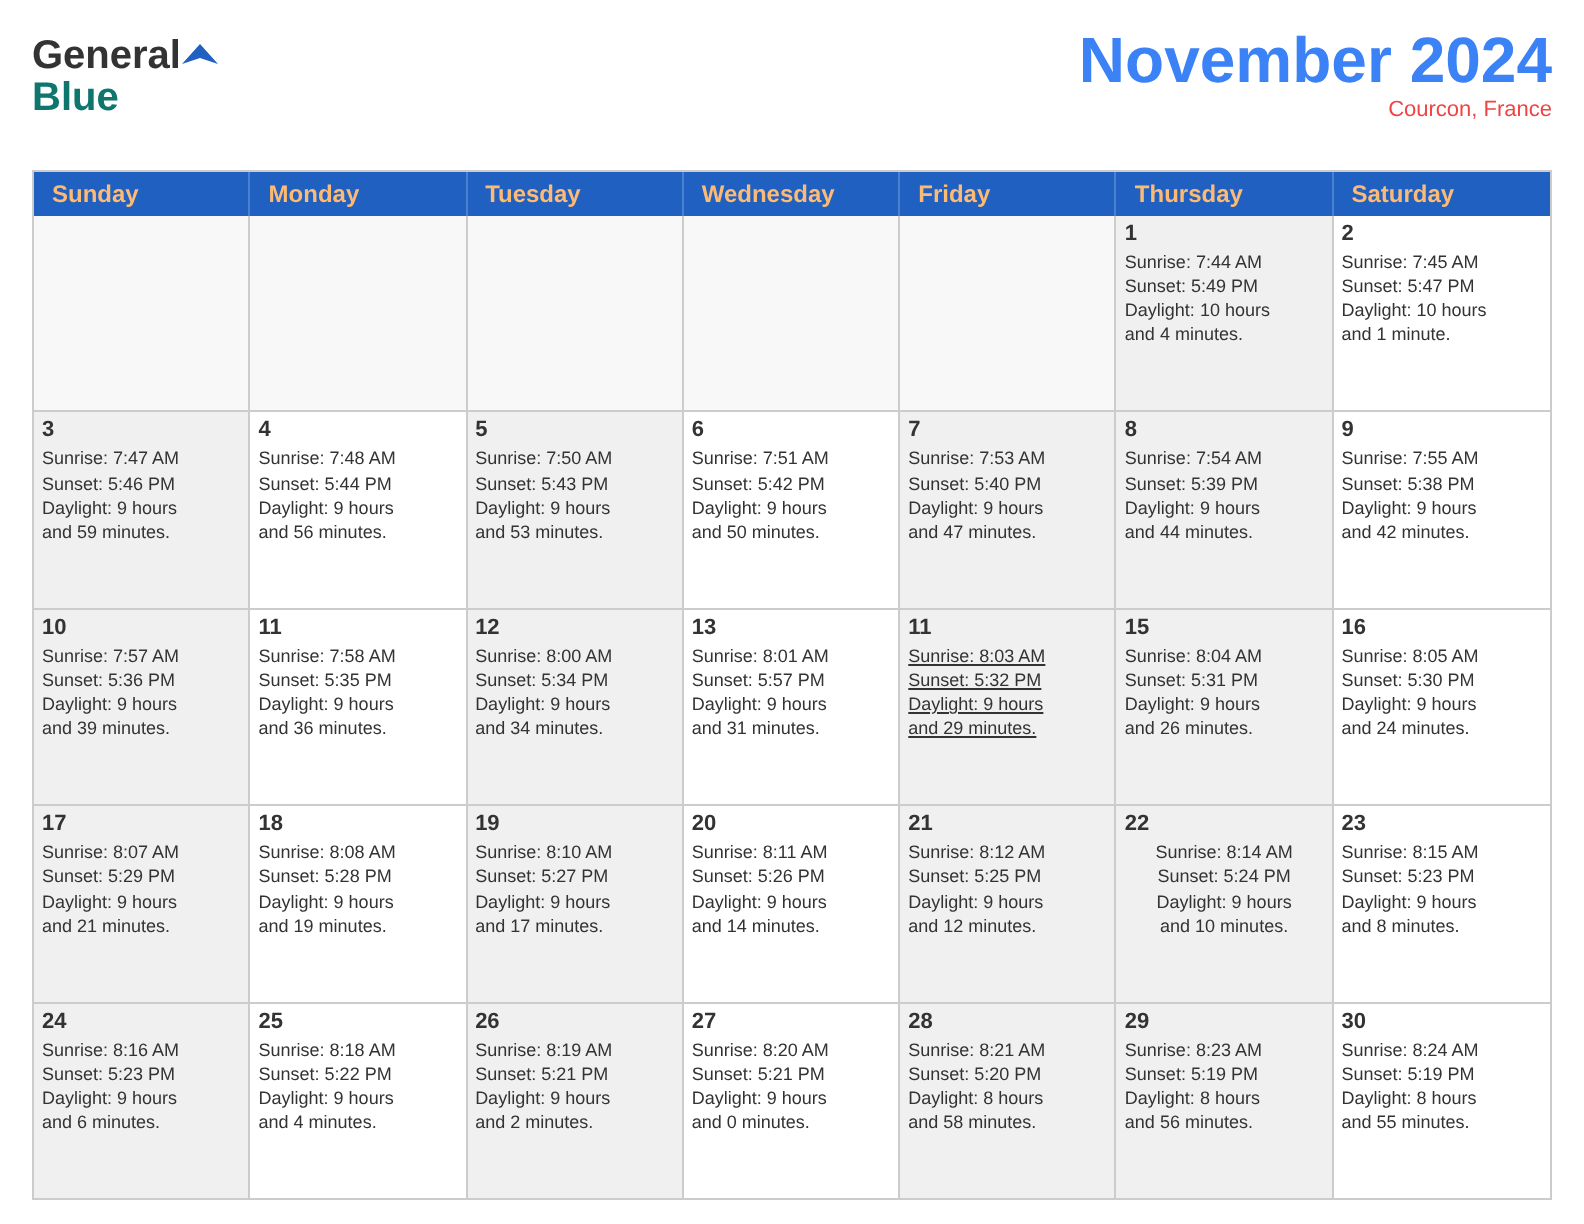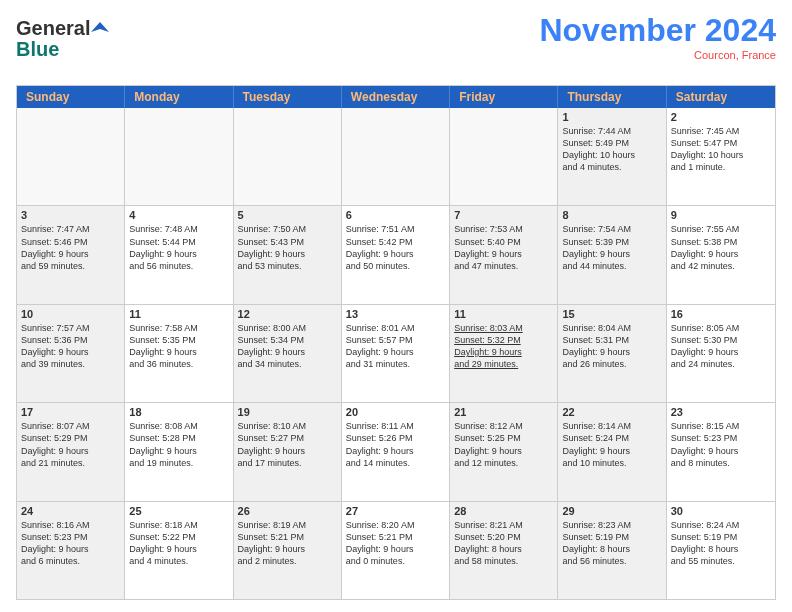--- a/index.html
+++ b/index.html
@@ -280,21 +280,21 @@
           </div>
           <div class="cal-cell shaded">
             <div class="day-num">21</div>
             <div class="day-info" style="white-space: pre-line;">Sunrise: 8:12 AM
 Sunset: 5:25 PM
 Daylight: 9 hours
 and 12 minutes.</div>
           </div>
           <div class="cal-cell shaded">
             <div class="day-num">22</div>
-            <div class="day-info" style="white-space: pre-line;">Sunrise: 8:14 AM
+            <div class="day-info" style="white-space: pre-line; text-align: center;">Sunrise: 8:14 AM
 Sunset: 5:24 PM
 Daylight: 9 hours
 and 10 minutes.</div>
           </div>
           <div class="cal-cell">
             <div class="day-num">23</div>
             <div class="day-info" style="white-space: pre-line;">Sunrise: 8:15 AM
 Sunset: 5:23 PM
 Daylight: 9 hours
 and 8 minutes.</div>

